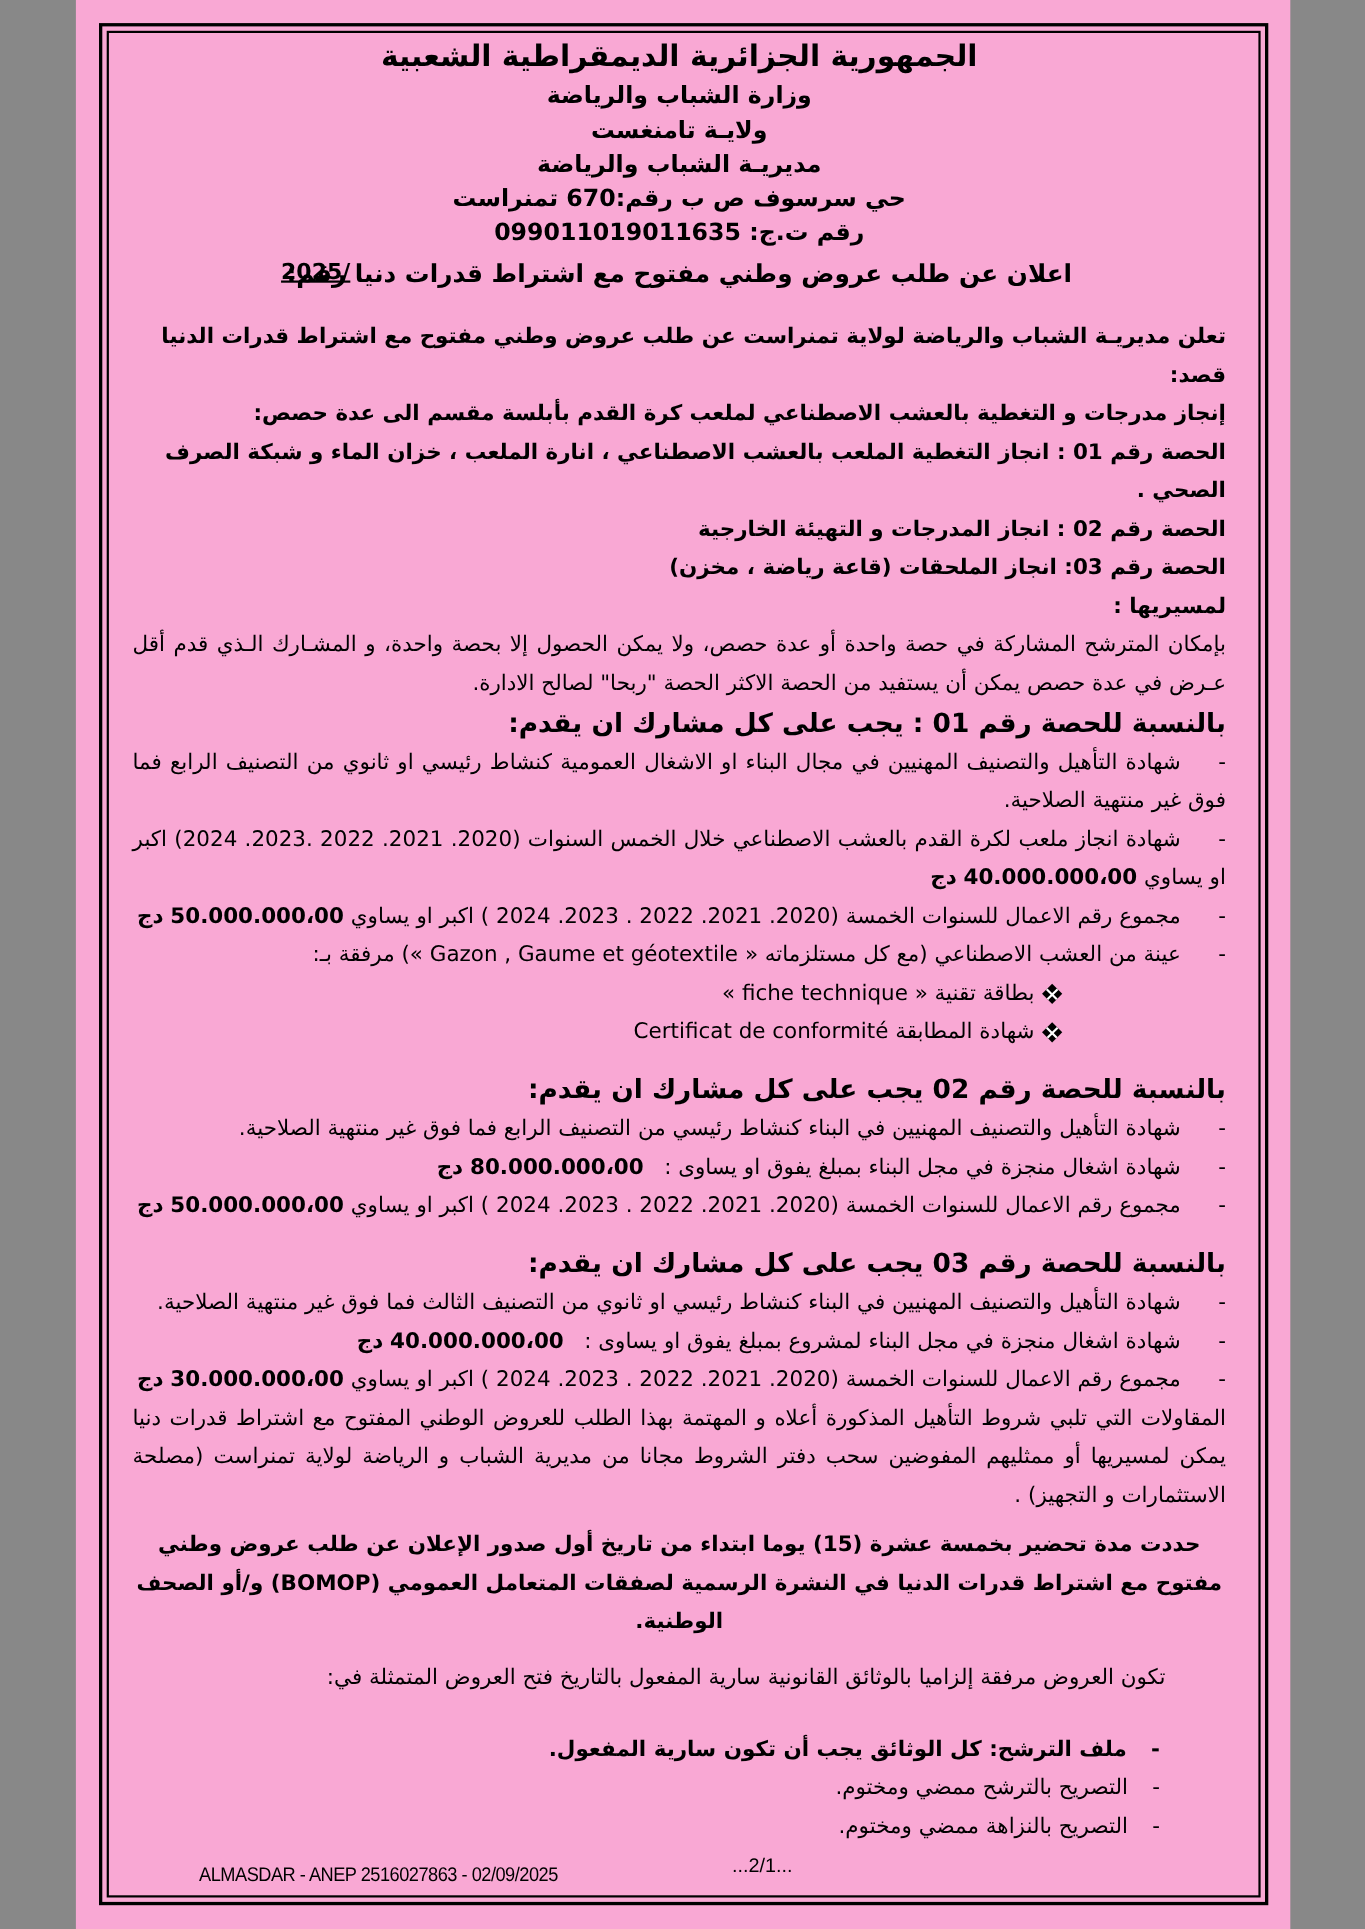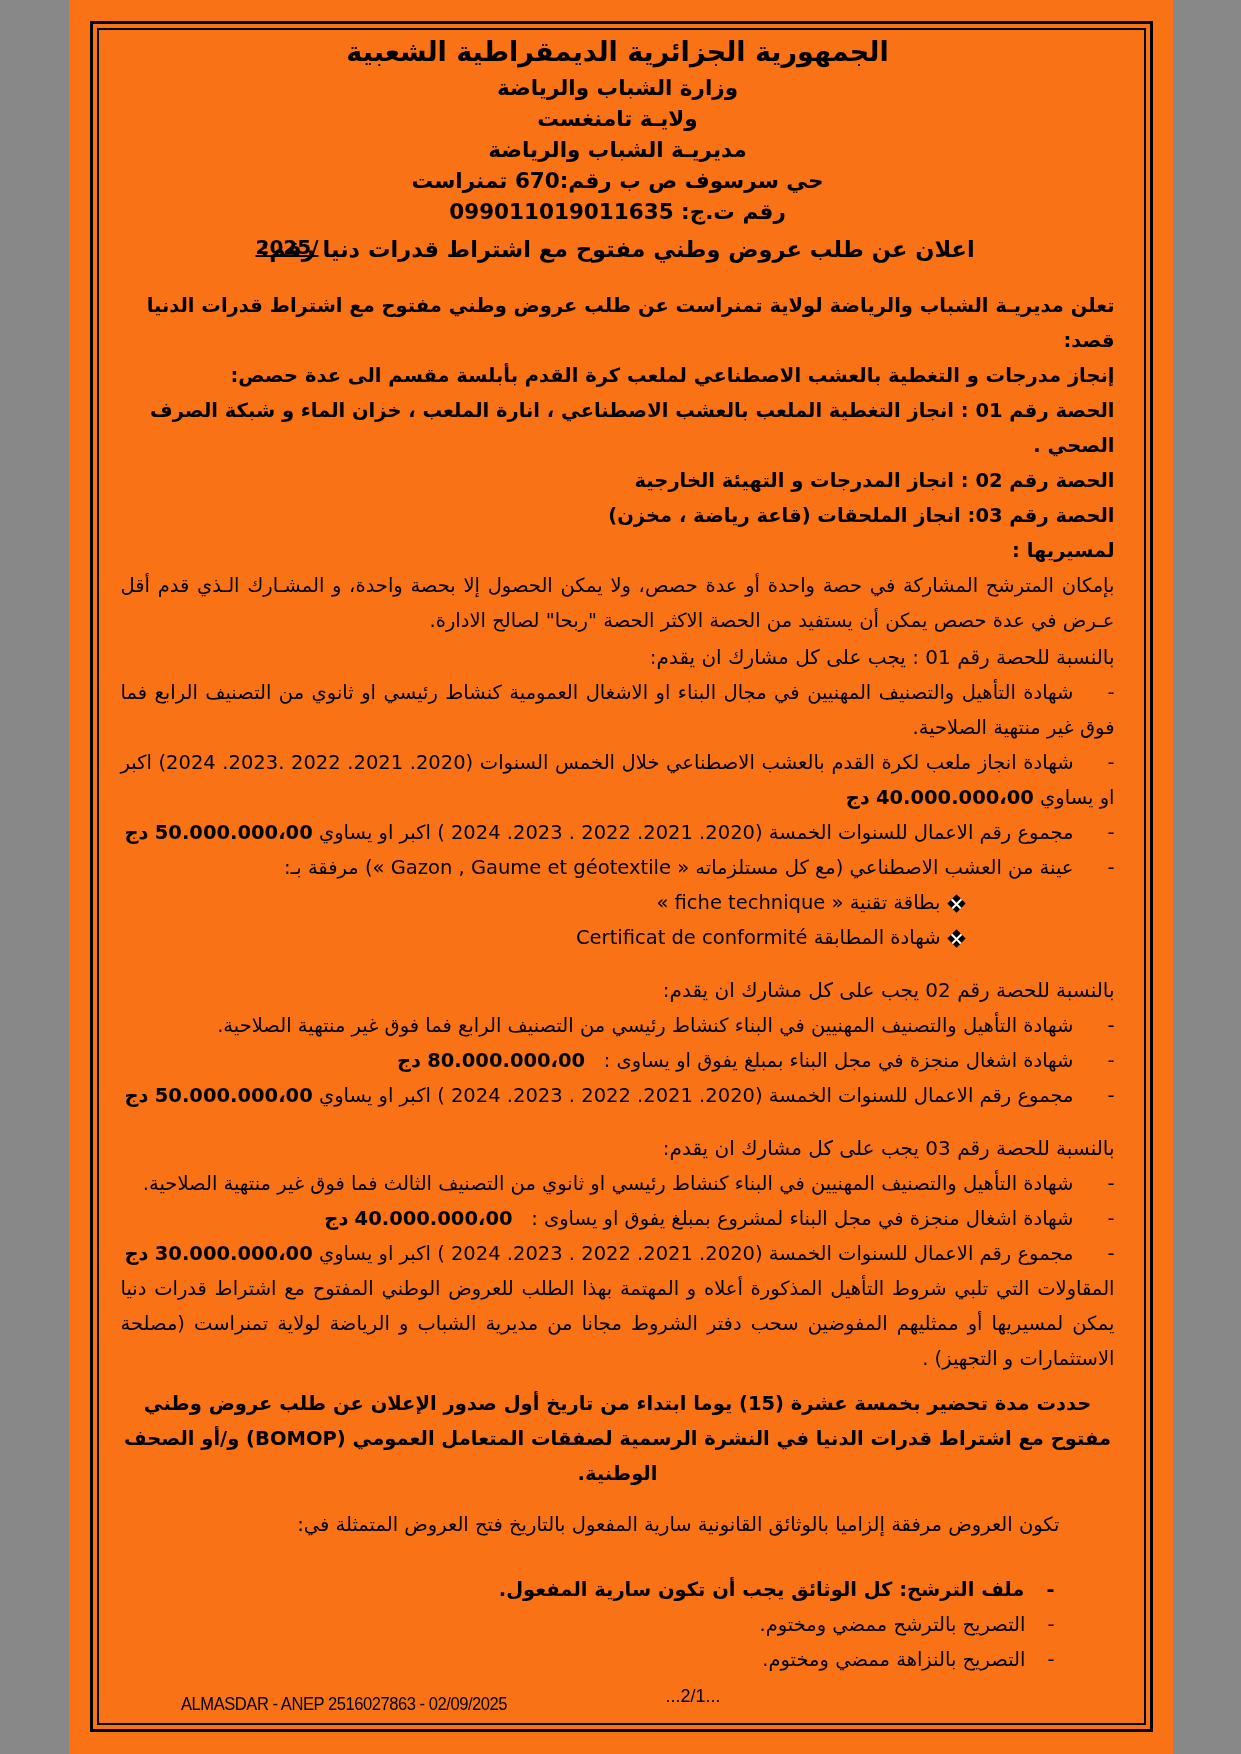--- a/index.html
+++ b/index.html
@@ -1,35 +1,35 @@
 <!DOCTYPE html>
 <html><head>
 <meta charset="utf-8">
 <style>
   html,body{margin:0;padding:0;background:#888;}
   .page{
-    width:1104px;height:1754px;background:#f97316;position:relative;
+    width:1104px;height:1754px;background:#f9a8d4;position:relative;
     font-family:"DejaVu Sans",sans-serif;color:#000;overflow:hidden;margin:0 auto;
   }
   .frame{position:absolute;top:21px;left:21px;right:20px;bottom:22px;border:3px solid #000;padding:4px;box-sizing:border-box;}
   .frame-inner{width:100%;height:100%;border:2px solid #000;box-sizing:border-box;}
   .content{position:absolute;top:30px;left:52px;right:58px;bottom:26px;direction:rtl;text-align:right;}
   
   .hl{text-align:center;font-weight:bold;direction:rtl;}
   .hl-main{font-size:27px;line-height:40px;margin-top:2px;}
   .hl-sub{font-size:21.5px;line-height:31px;}
   
   .title-row{position:relative;text-align:center;font-weight:bold;font-size:22.5px;line-height:34px;margin-top:5px;}
   .title-year{position:absolute;left:135px;top:-2px;font-size:20px;direction:ltr;unicode-bidi:embed;text-decoration:underline;}
   
   .p{font-size:19.5px;line-height:35px;margin:0;}
   .b{font-weight:bold;}
   .just{text-align:justify;}
   .mt{margin-top:22px;}
-  .sec-h{font-weight:normal;font-size:20px;line-height:35px;margin-top:18px;}
+  .sec-h{font-weight:bold;font-size:24px;line-height:35px;margin-top:18px;}
   .li{font-size:19.5px;line-height:35px;text-align:justify;}
   .dash{display:inline-block;margin-left:34px;}
   .amt{font-weight:bold;direction:ltr;unicode-bidi:embed;}
   .cur{font-weight:bold;}
   .bullet-line{font-size:19.5px;line-height:35px;padding-left:0;padding-right:150px;}
   .dmd{display:inline-block;width:13px;height:13px;margin-left:9px;margin-right:2px;
        transform:rotate(45deg);vertical-align:-1px;
        background:
          linear-gradient(#fff,#fff) center/2px 100% no-repeat,
          linear-gradient(#fff,#fff) center/100% 2px no-repeat,

